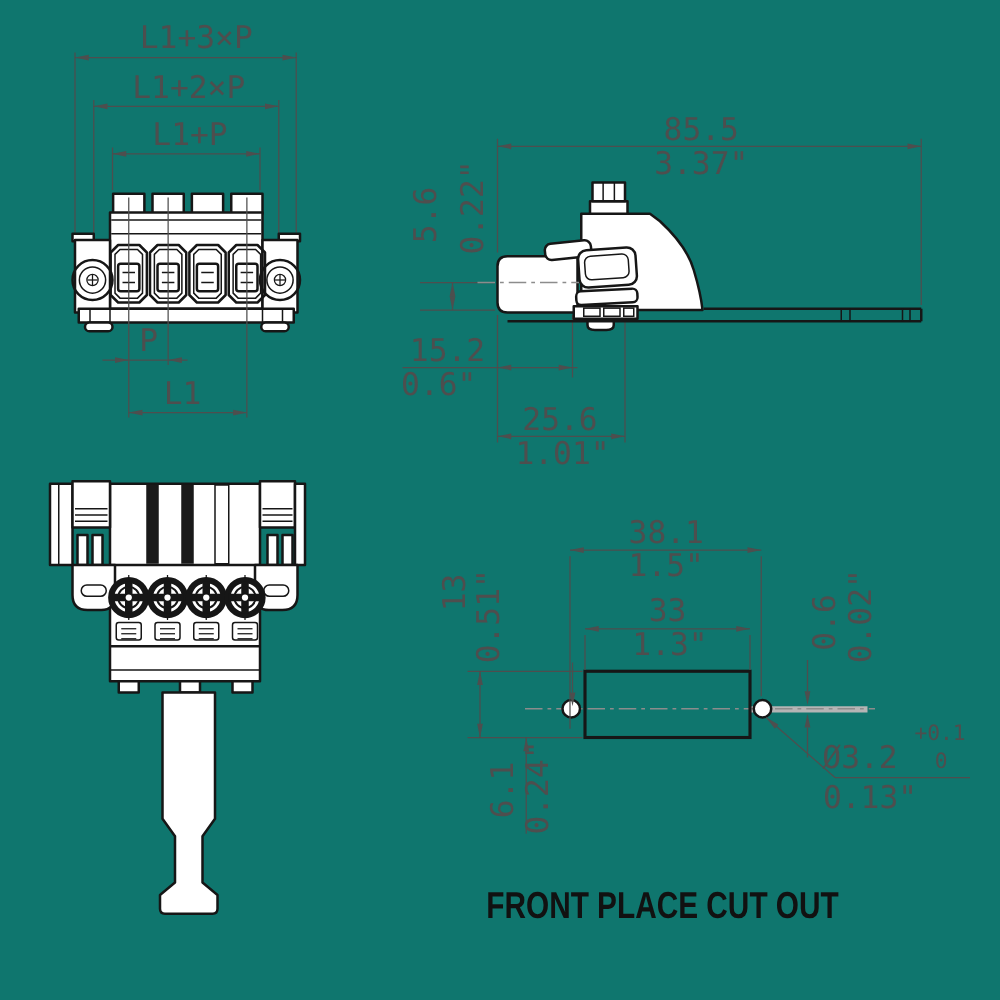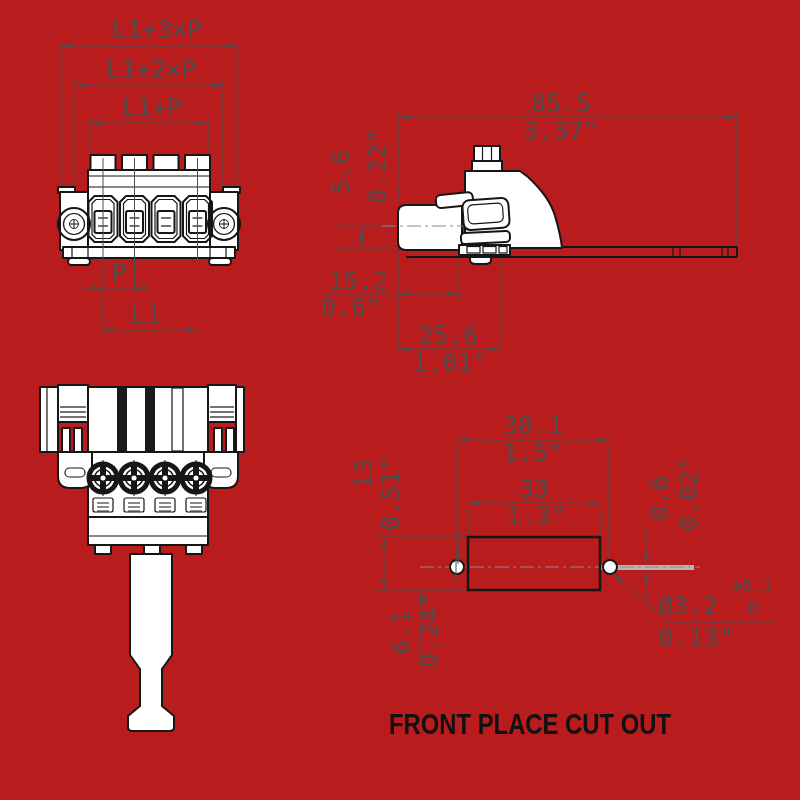--- a/index.html
+++ b/index.html
@@ -1,16 +1,16 @@
 <!DOCTYPE html>
 <html><head>
 <meta charset="utf-8">
 <style>
   html,body{margin:0;padding:0;background:#ffffff;}
-  #canvas{width:800px;height:800px;position:relative;background:#b91c1c;}
+  #canvas{width:800px;height:800px;position:relative;background:#0f766e;}
   .art{stroke:#161616;stroke-width:2;fill:none;stroke-linejoin:round;}
   .artf{stroke:#161616;stroke-width:2;fill:#ffffff;stroke-linejoin:round;}
   .artd{fill:#1a1a1a;stroke:none;}
   .thin{stroke:#161616;stroke-width:1.2;fill:none;}
   .hair{stroke:#161616;stroke-width:1;fill:none;}
   .dim{stroke:#4e4e4e;stroke-width:1;fill:none;}
   .dimf{fill:#4e4e4e;stroke:none;}
   .cl{stroke:#8c8c8c;stroke-width:1.1;fill:none;stroke-dasharray:14 4 3 4;}
   .hl{stroke:#b5b5b5;stroke-width:5;fill:none;}
   .dtext{font-family:"DejaVu Sans Mono",monospace;font-size:25px;fill:#4e4e4e;}

